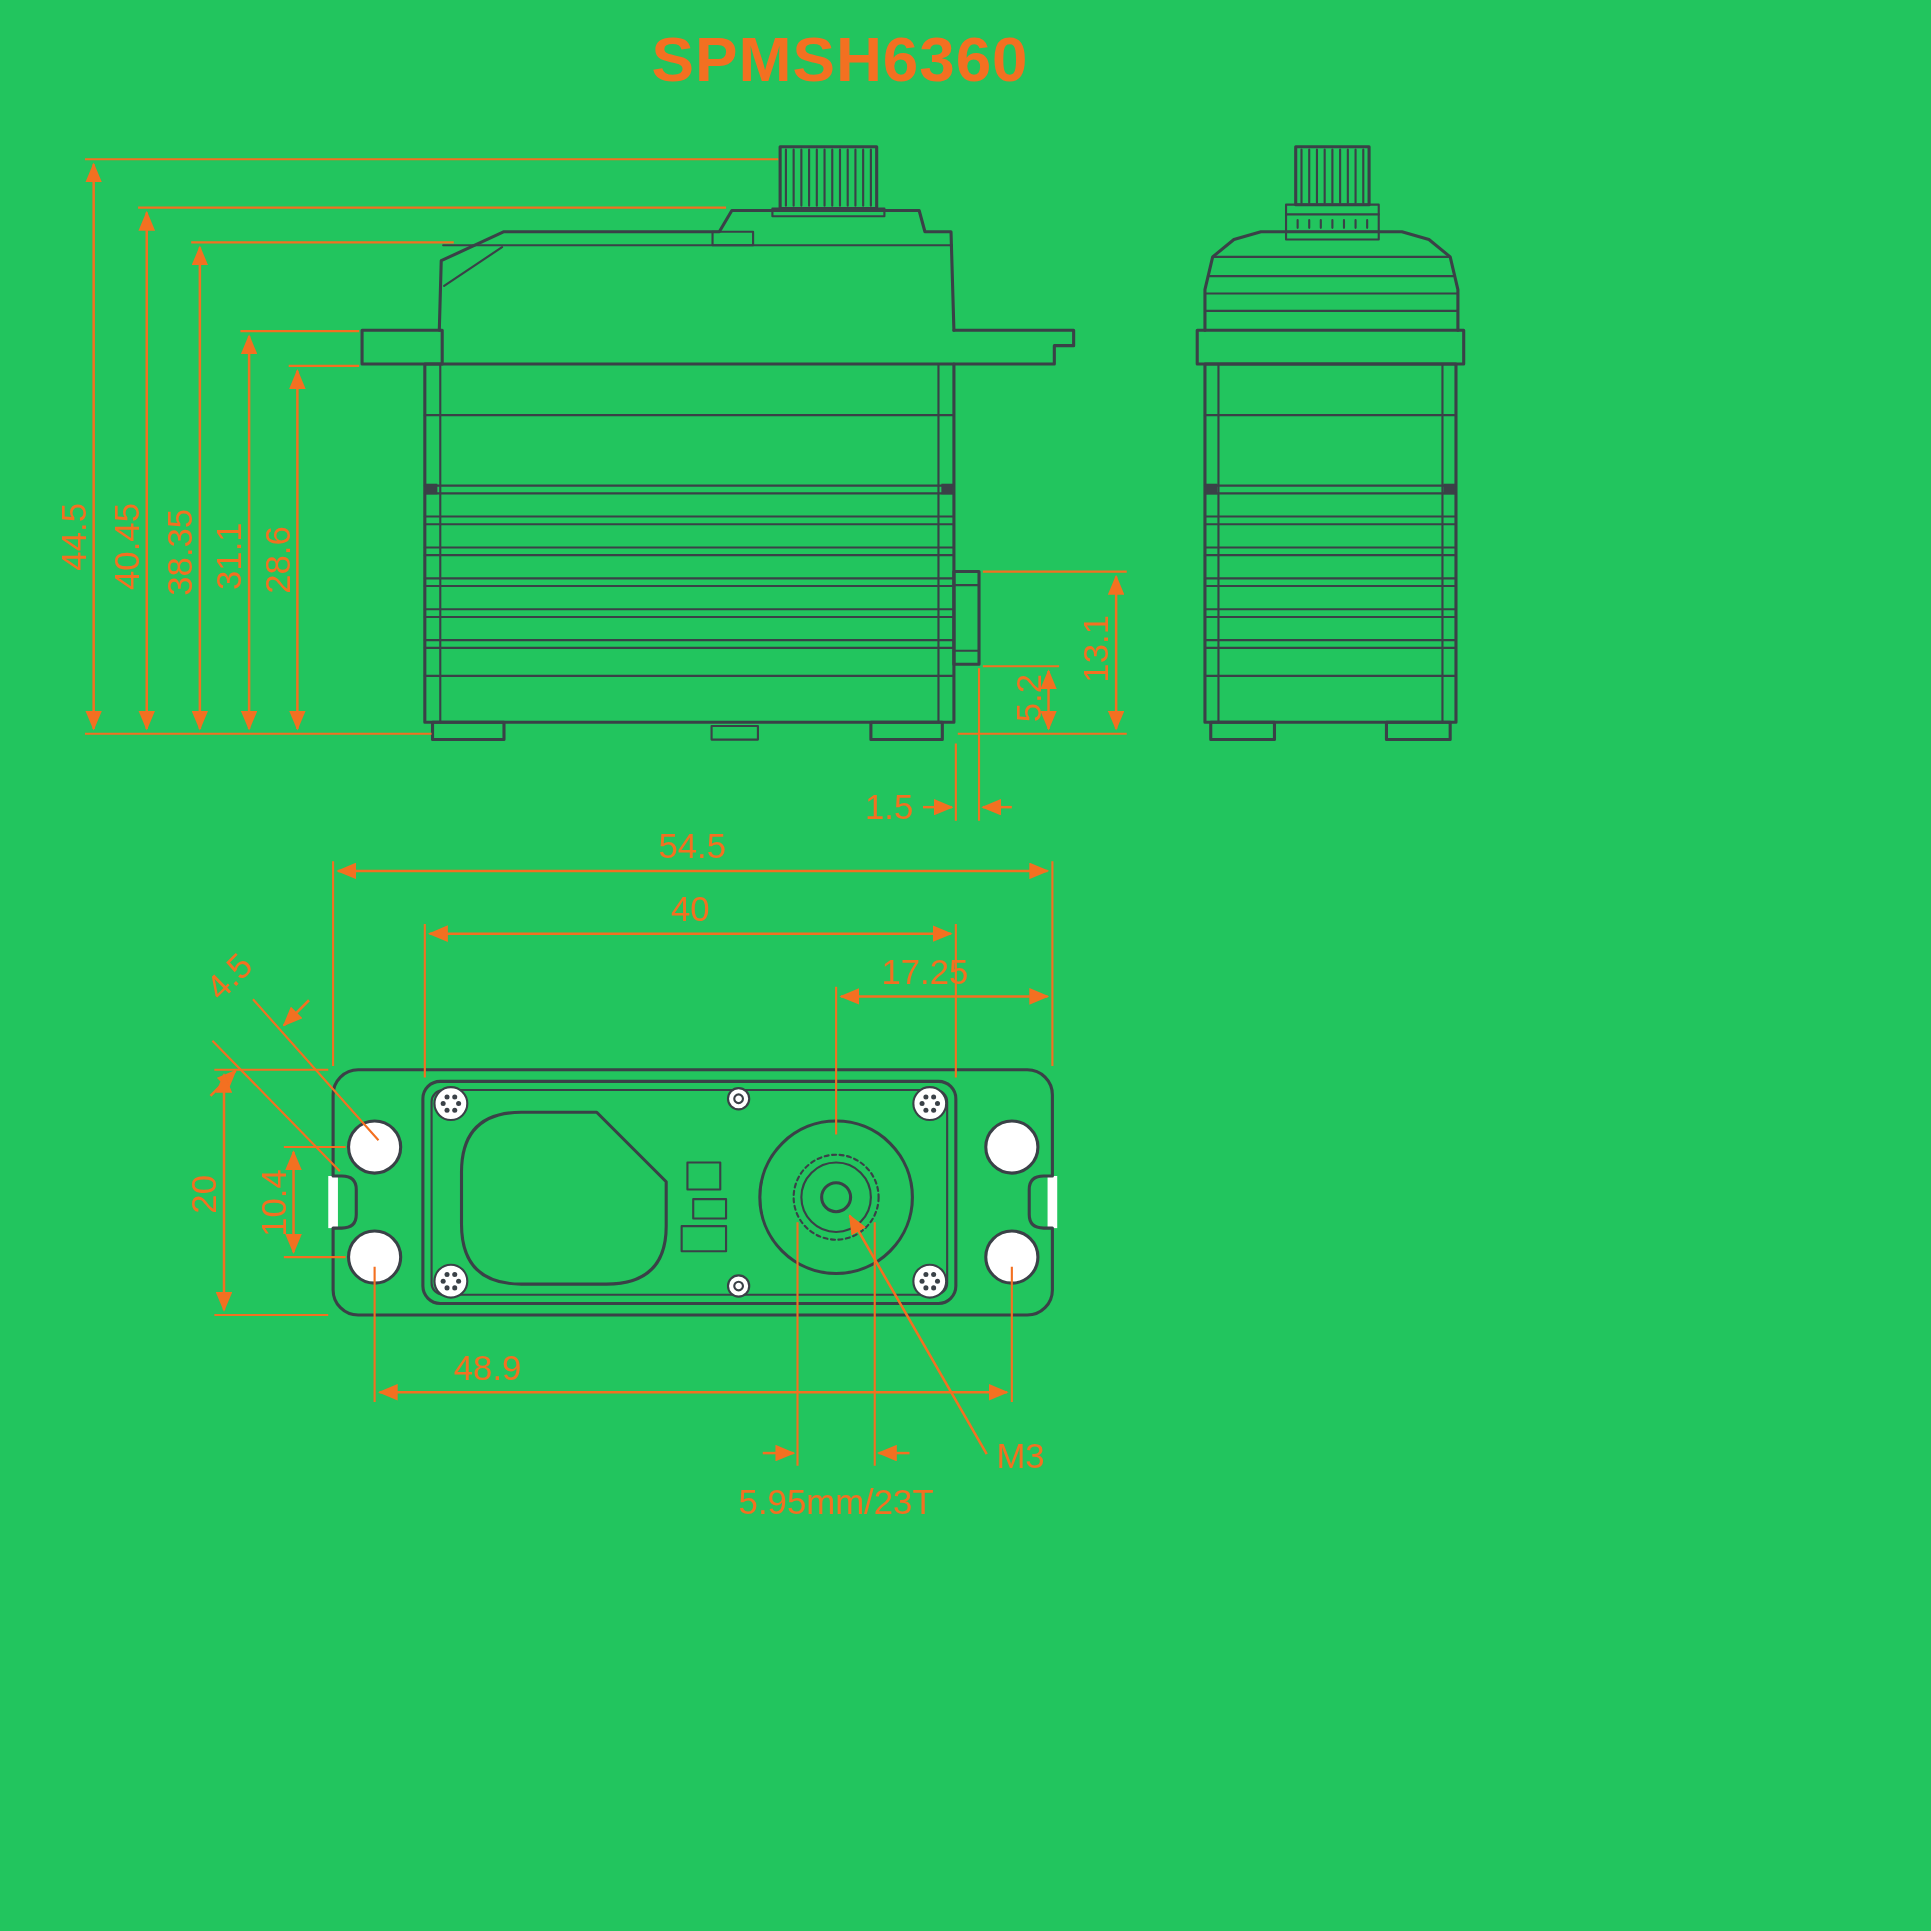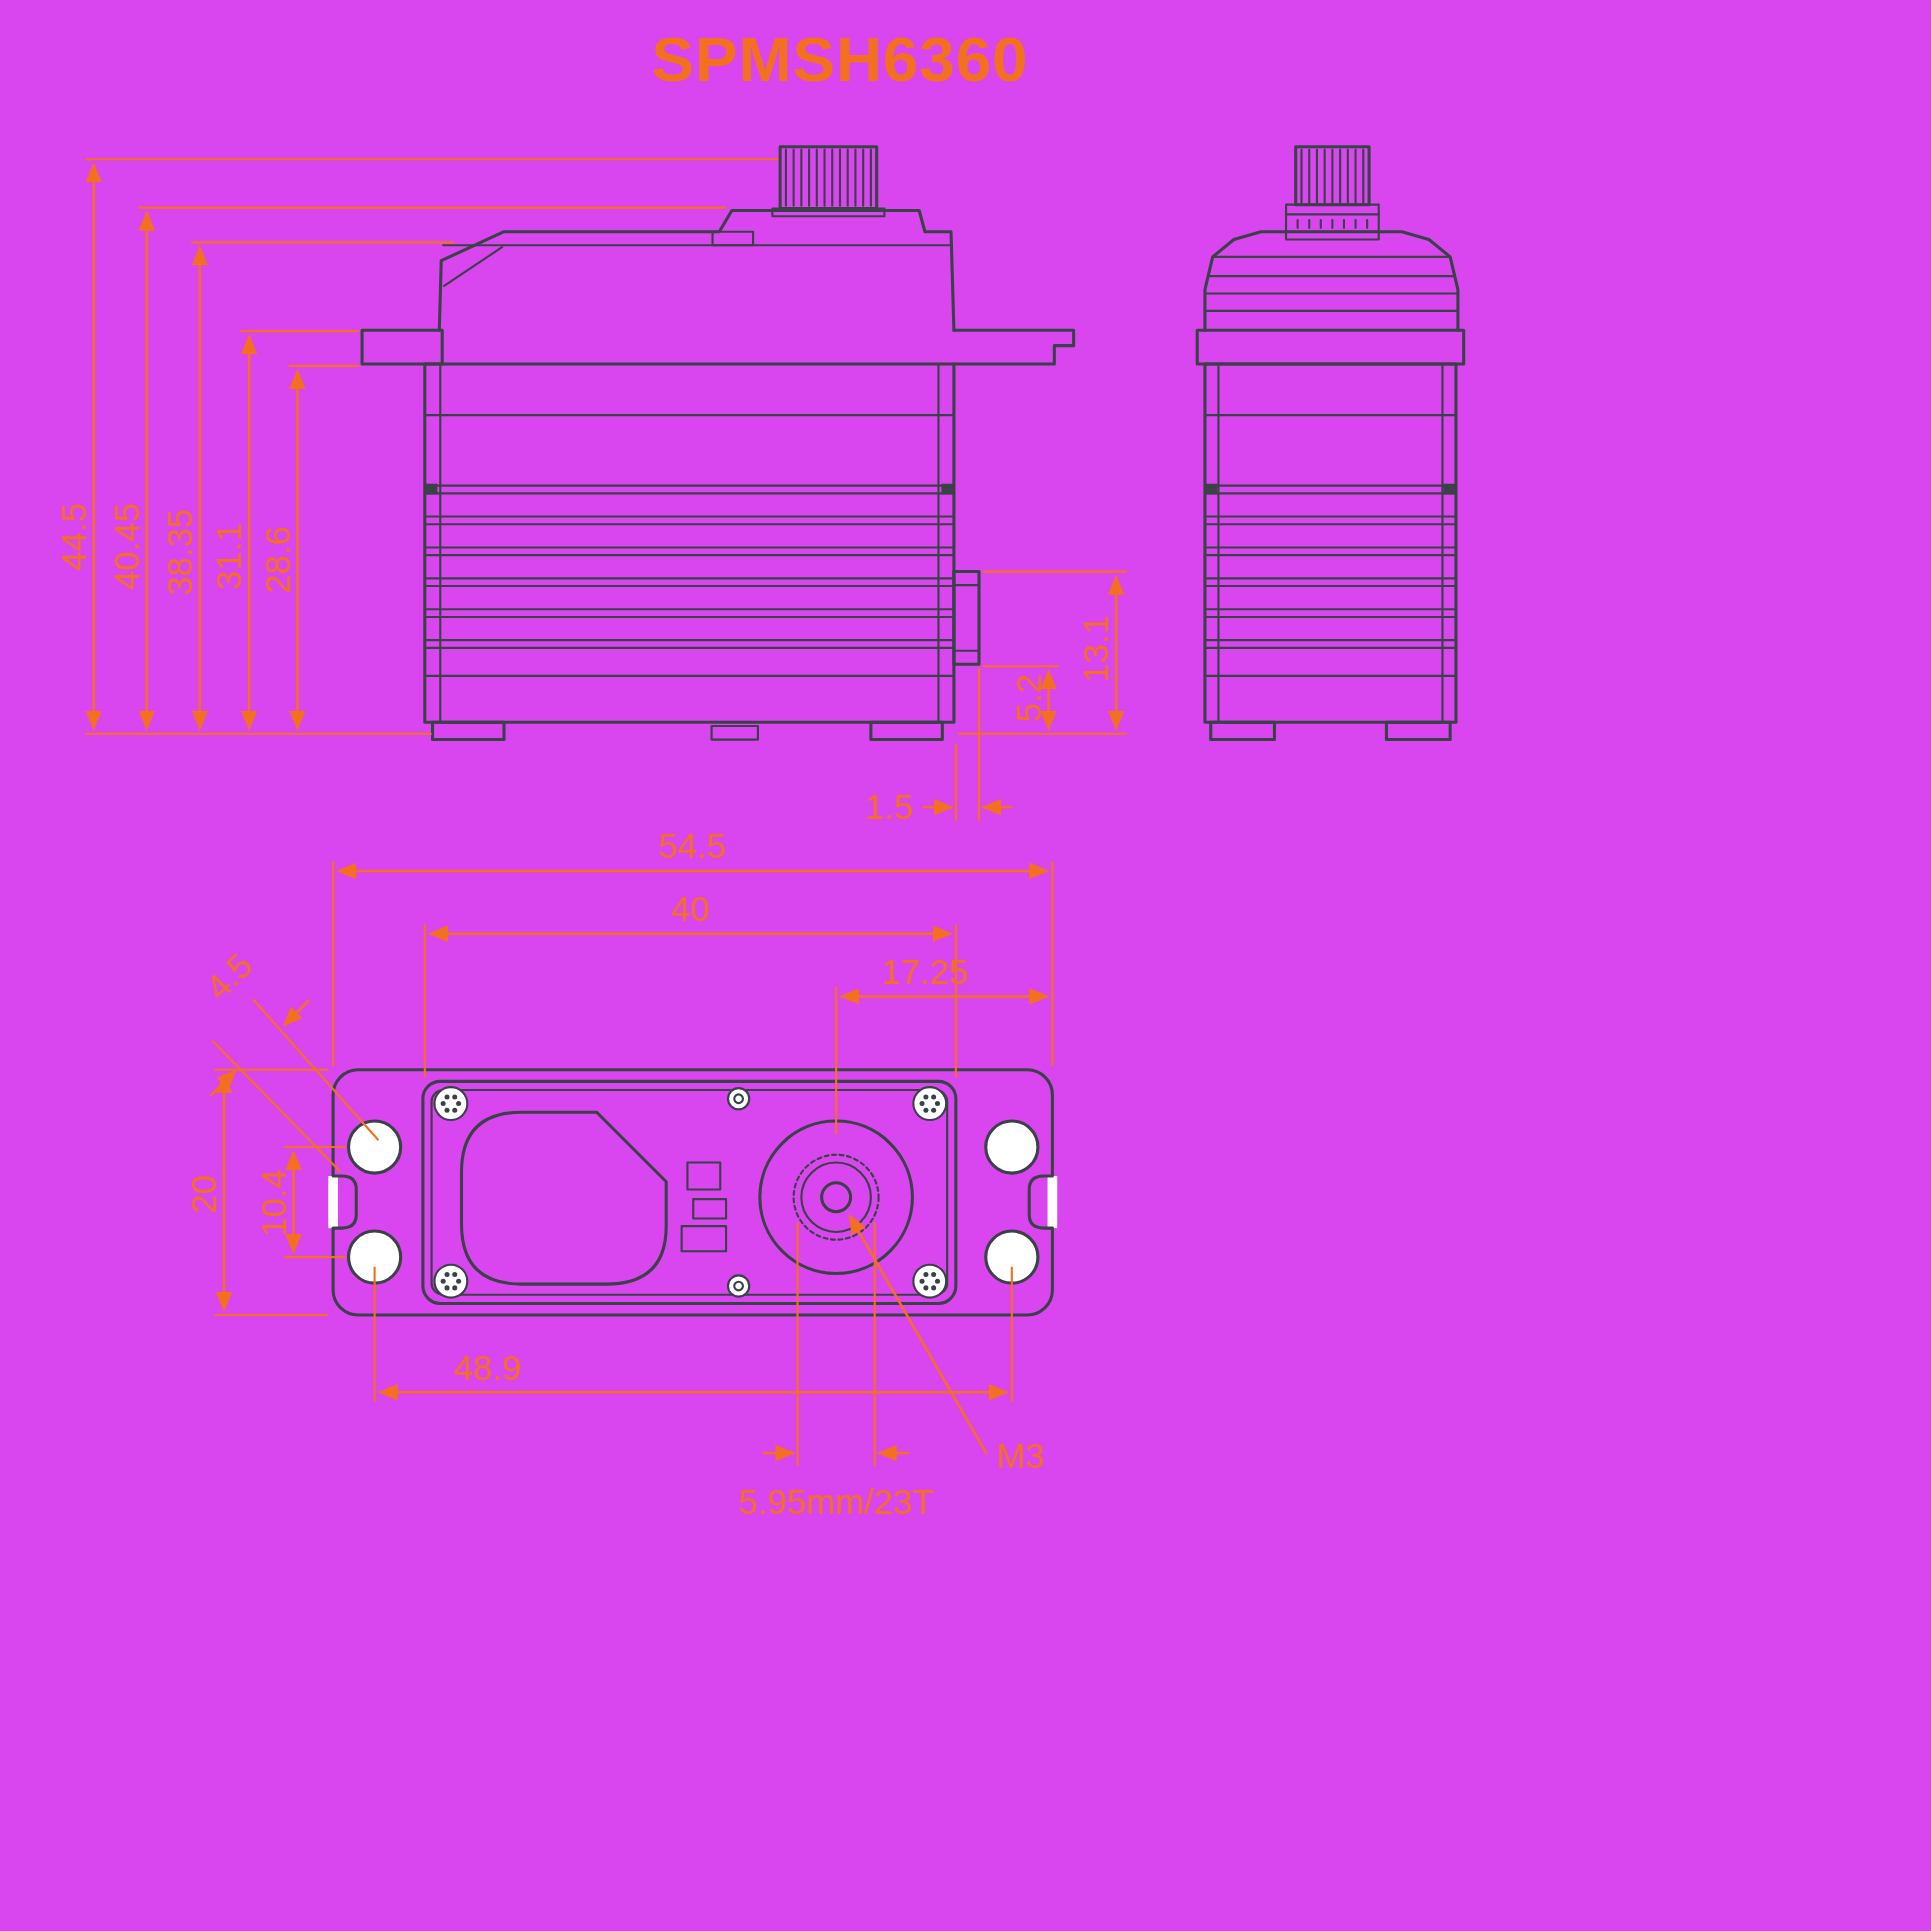--- a/index.html
+++ b/index.html
@@ -1,16 +1,16 @@
 <!DOCTYPE html>
 <html><head>
 <meta charset="utf-8">
 <style>
   html,body{margin:0;padding:0;background:#ffffff;}
-  .canvas{position:relative;width:1931px;height:1931px;background:#d946ef;overflow:hidden;}
+  .canvas{position:relative;width:1931px;height:1931px;background:#22c55e;overflow:hidden;}
   svg{font-family:"Liberation Sans", sans-serif;}
   .k {stroke:#3A4147;stroke-width:3.2;fill:none;stroke-linecap:round;stroke-linejoin:round;}
   .k2{stroke:#3A4147;stroke-width:2.2;fill:none;stroke-linecap:round;stroke-linejoin:round;}
   .kw{stroke:#3A4147;stroke-width:3.2;fill:#ffffff;stroke-linejoin:round;}
   .kw2{stroke:#3A4147;stroke-width:2.2;fill:#ffffff;}
   .kf{fill:#3A4147;stroke:none;}
   .wt{fill:#ffffff;stroke:none;}
   .d {stroke:#F37021;stroke-width:2.6;fill:none;}
   .de{stroke:#F37021;stroke-width:2.2;fill:none;}
   .dt{fill:#F37021;font-size:36px;}

